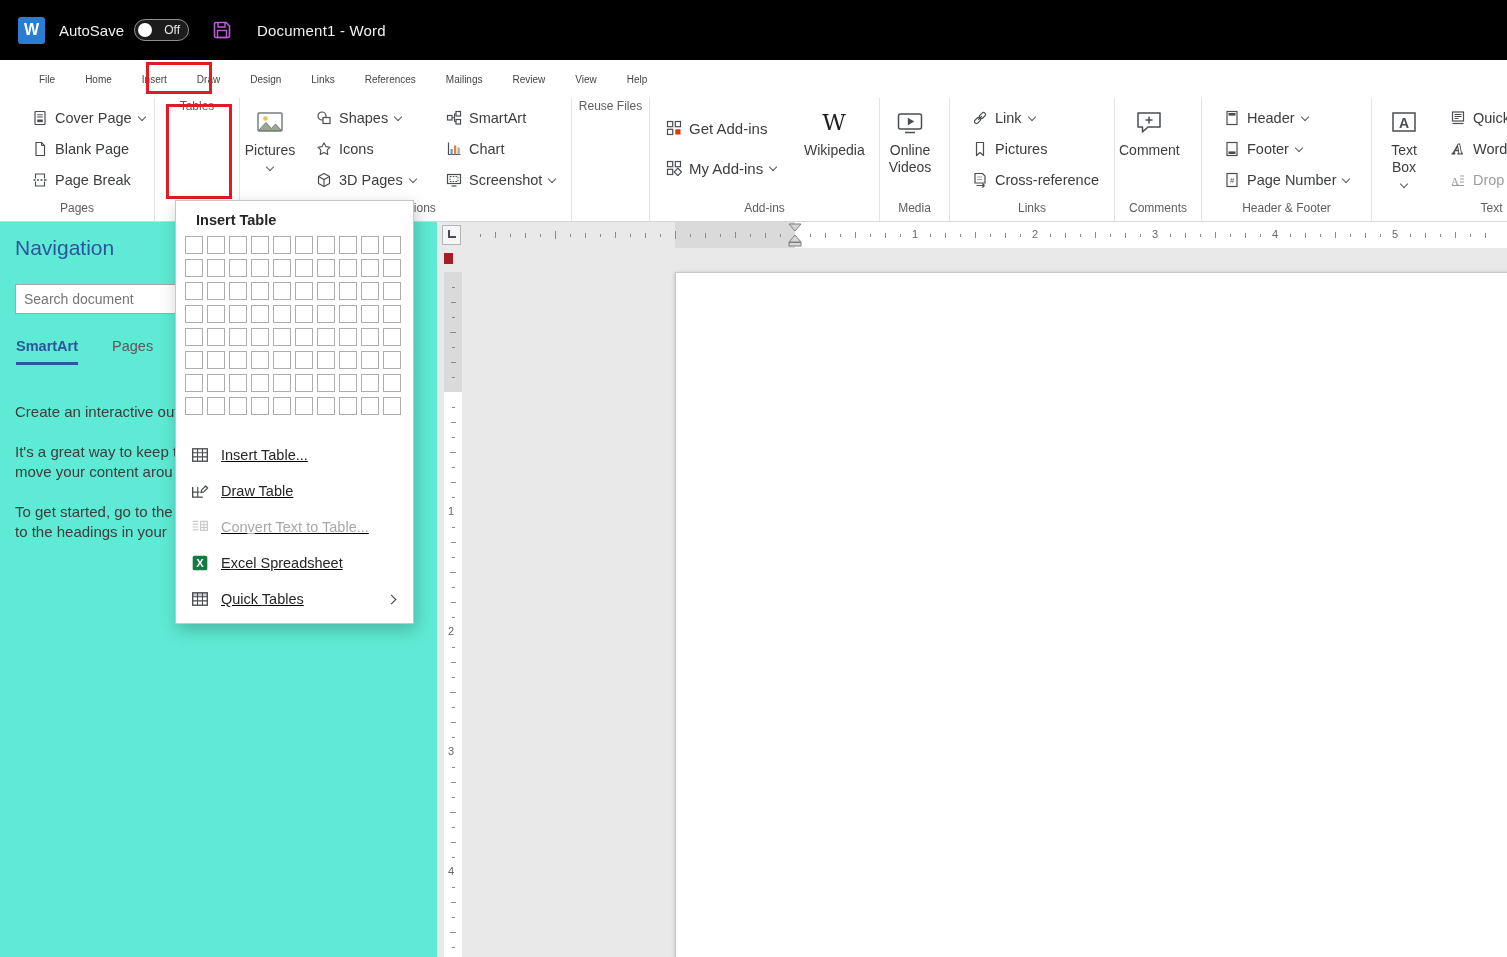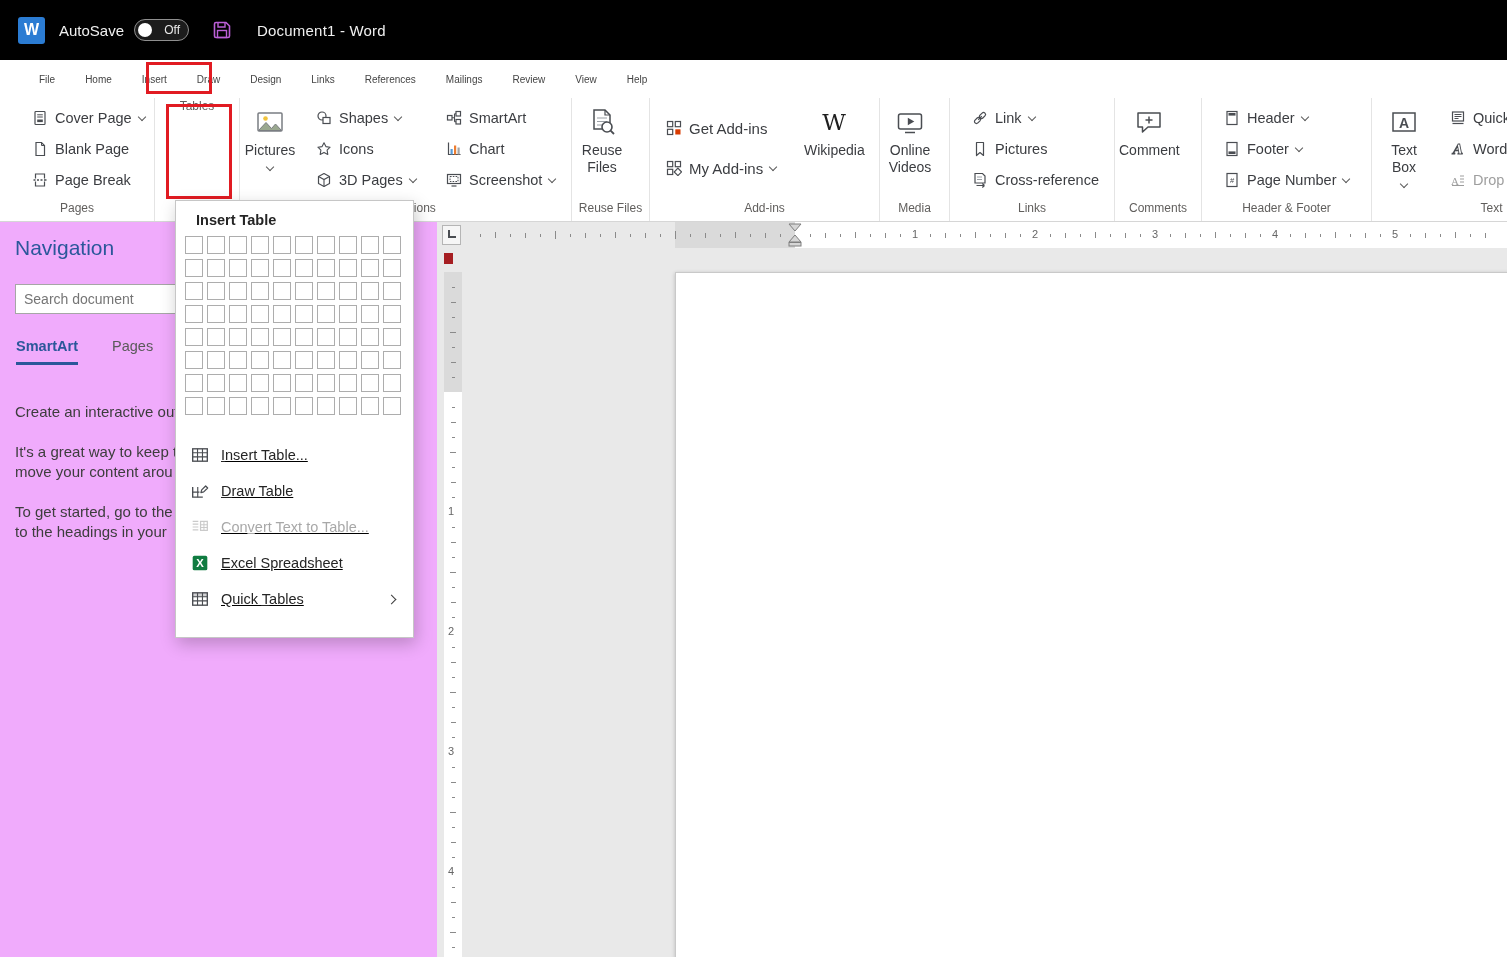--- a/index.html
+++ b/index.html
@@ -65,21 +65,21 @@
   .grp-links .btn-small,.grp-header-footer .btn-small{padding-left:22px;}
   .grp-text .btn-small{padding-left:14px;}
   .grp-text .btn-big{min-width:64px;}
 
   
   .annotation-box{position:absolute;border:3px solid var(--annotation,#e11b22);z-index:40;pointer-events:none;}
   .box-insert{left:146px;top:62px;width:66px;height:32px;}
   .box-table{left:166px;top:104px;width:66px;height:95px;}
 
   
-  .navpane{position:absolute;left:0;top:222px;width:437px;bottom:0;background:#f0abfc;}
+  .navpane{position:absolute;left:0;top:222px;width:437px;bottom:0;background:#5eead4;}
   .nav-title{position:absolute;left:15px;top:14px;font-size:21px;color:var(--navblue,#2b579a);}
   .nav-search{position:absolute;left:15px;top:62px;width:398px;height:30px;border:1px solid #a6a6a6;
               background:#fff;font-size:14px;padding:0 8px;color:#444;font-family:"Liberation Sans",sans-serif;outline:none;}
   .nav-search::placeholder{color:#757575;}
   .nav-tabs{position:absolute;left:16px;top:116px;display:flex;gap:34px;}
   .navtab{font-size:14.5px;color:#5a5a5a;padding-bottom:8px;}
   .navtab.active{color:var(--navblue,#2b579a);font-weight:bold;border-bottom:3px solid var(--navblue,#2b579a);}
   .nav-body{position:absolute;left:15px;top:180px;font-size:15px;color:#3d3d3d;line-height:20px;}
   .navp{margin-bottom:20px;white-space:pre;}
 
@@ -97,21 +97,21 @@
   .vruler{position:absolute;left:7px;top:26px;width:18px;bottom:0;}
   .vr-margin{position:absolute;left:0;right:0;top:24px;height:120px;background:#dadada;}
   .vr-text{position:absolute;left:0;right:0;top:144px;bottom:0;background:#fff;}
   .vtick{position:absolute;height:1px;background:#8a8a8a;}
   .vnum{position:absolute;left:4px;font-size:11px;color:#666;}
   .page{position:absolute;left:238px;top:50px;width:1020px;height:1320px;background:#fff;
         border:1px solid #c9c9c9;box-shadow:0 1px 4px rgba(0,0,0,.2);}
 
   
   .dropdown{position:absolute;left:175px;top:200px;width:239px;background:#fff;border:1px solid #c6c6c6;
-            box-shadow:2px 6px 16px rgba(0,0,0,.22);z-index:60;padding-bottom:20px;}
+            box-shadow:2px 6px 16px rgba(0,0,0,.22);z-index:60;padding-bottom:6px;}
   .dd-title{font-weight:bold;font-size:14.5px;color:#252525;padding:11px 0 8px 20px;}
   .dd-grid{display:grid;grid-template-columns:repeat(10,18px);grid-auto-rows:18px;gap:5px 4px;padding:0 0 10px 9px;}
   .gcell{border:1px solid #adadad;background:#fff;}
   .dd-menu{padding-top:12px;text-decoration:underline;}
   .mitem{height:36px;display:flex;align-items:center;gap:12px;padding:0 10px 0 15px;font-size:14.5px;color:#252525;}
   .mitem .ic{flex:none;}
   .mitem.disabled{color:#a8a8a8;}
   .subarrow{width:7px;height:7px;border-right:1.6px solid #3c3c3c;border-bottom:1.6px solid #3c3c3c;
             transform:rotate(-45deg);margin-left:auto;margin-right:8px;flex:none;}
 </style>
@@ -268,35 +268,20 @@
                 </svg>
               </span>
               <span class="slabel">Screenshot</span>
               <span class="chev"></span>
             </div>
           </div>
         </div>
         <div class="rlabel">Illustrations</div>
       </div>
       <div class="rgroup grp-reuse-files">
-        <div class="ritems">
-          <div class="btn-big">
-            <span class="ic" style="height: 32px; width: 32px;">
-              <svg viewBox="0 0 32 32">
-                <path d="M8 4h11l5 5v14H8z" stroke="#4a4d52" stroke-width="1.5" fill="none"></path>
-                <path d="M19 4v5h5" stroke="#4a4d52" stroke-width="1.2" fill="none"></path>
-                <path d="M11 12h10M11 15.5h10M11 19h6" stroke="#9aa0a6" stroke-width="1.2"></path>
-                <circle cx="21" cy="21" r="5" stroke="#4a4d52" stroke-width="1.6" fill="#fff"></circle>
-                <path d="M24.6 24.6L28 28" stroke="#4a4d52" stroke-width="1.8"></path>
-              </svg>
-            </span>
-            <span class="blabel">Reuse
-Files</span>
-          </div>
-        </div>
         <div class="rlabel">Reuse Files</div>
       </div>
       <div class="rgroup grp-add-ins">
         <div class="ritems">
           <div class="rcol">
             <div class="btn-small">
               <span class="ic" style="height: 16px; width: 16px;">
                 <svg viewBox="0 0 16 16">
                   <rect x="1.5" y="1.5" width="5.2" height="5.2" stroke="#4a4d52" stroke-width="1.2" fill="none"></rect>
                   <rect x="9.3" y="1.5" width="5.2" height="5.2" stroke="#4a4d52" stroke-width="1.2" fill="none"></rect>

